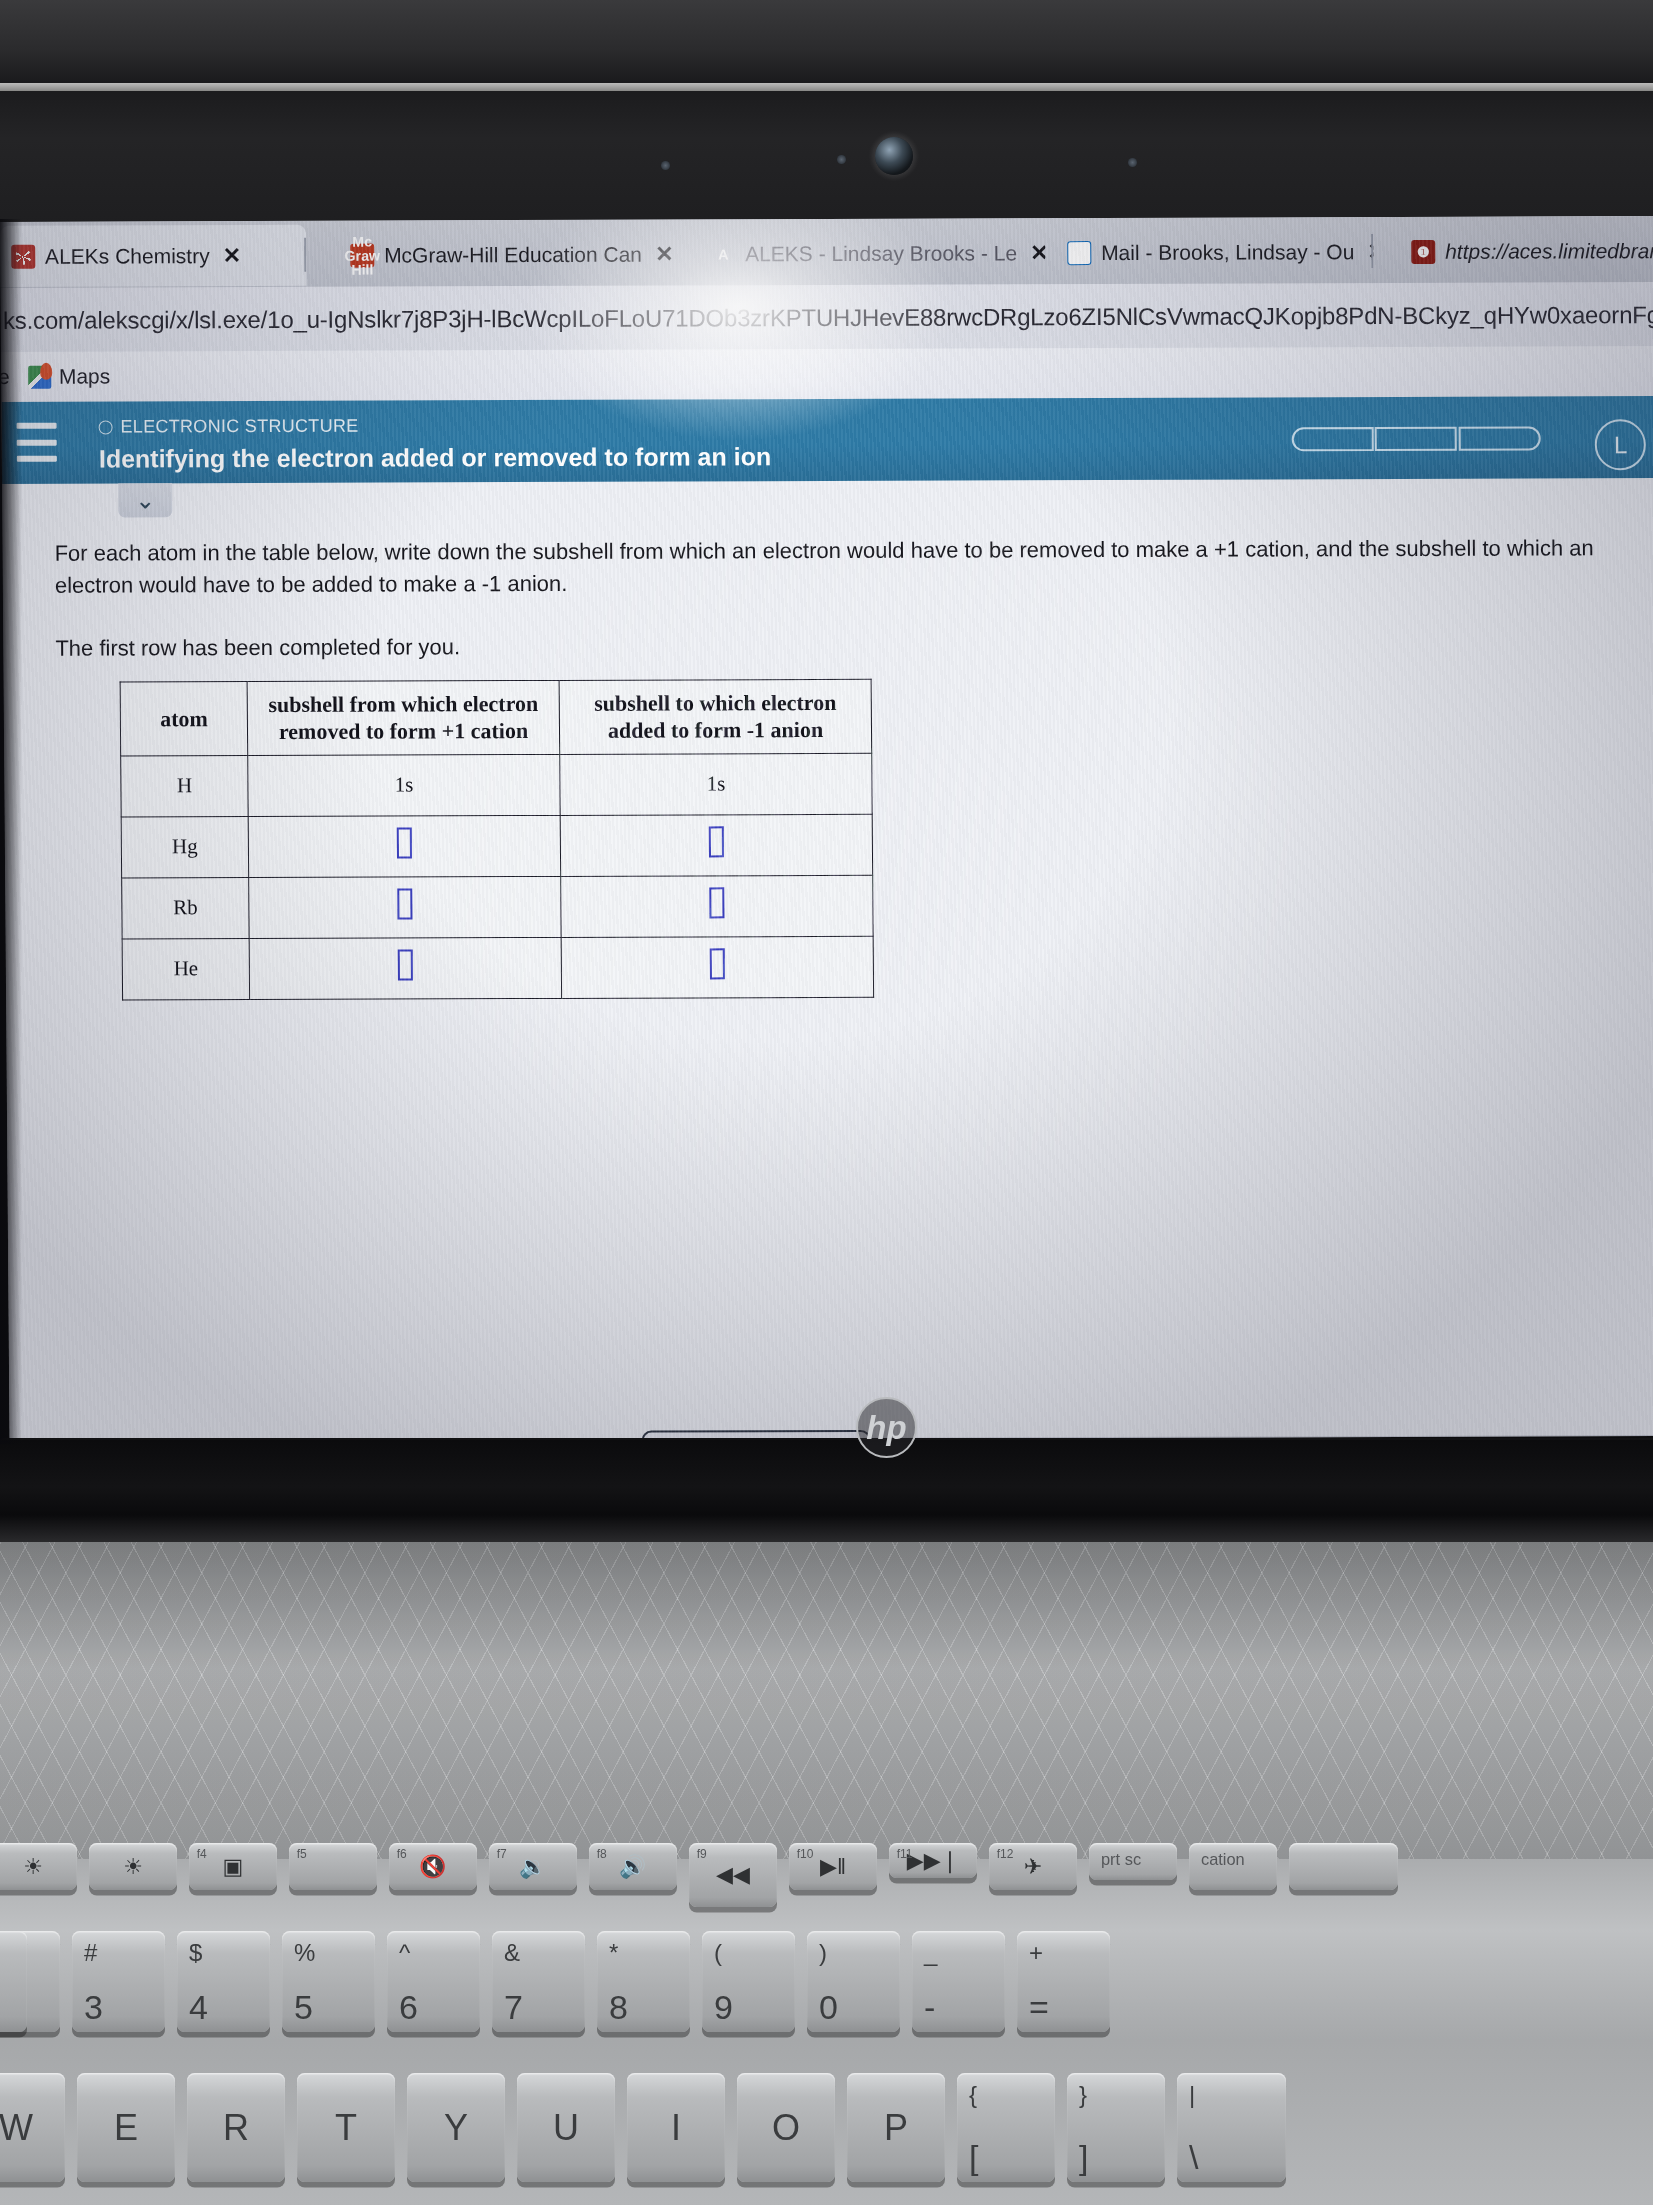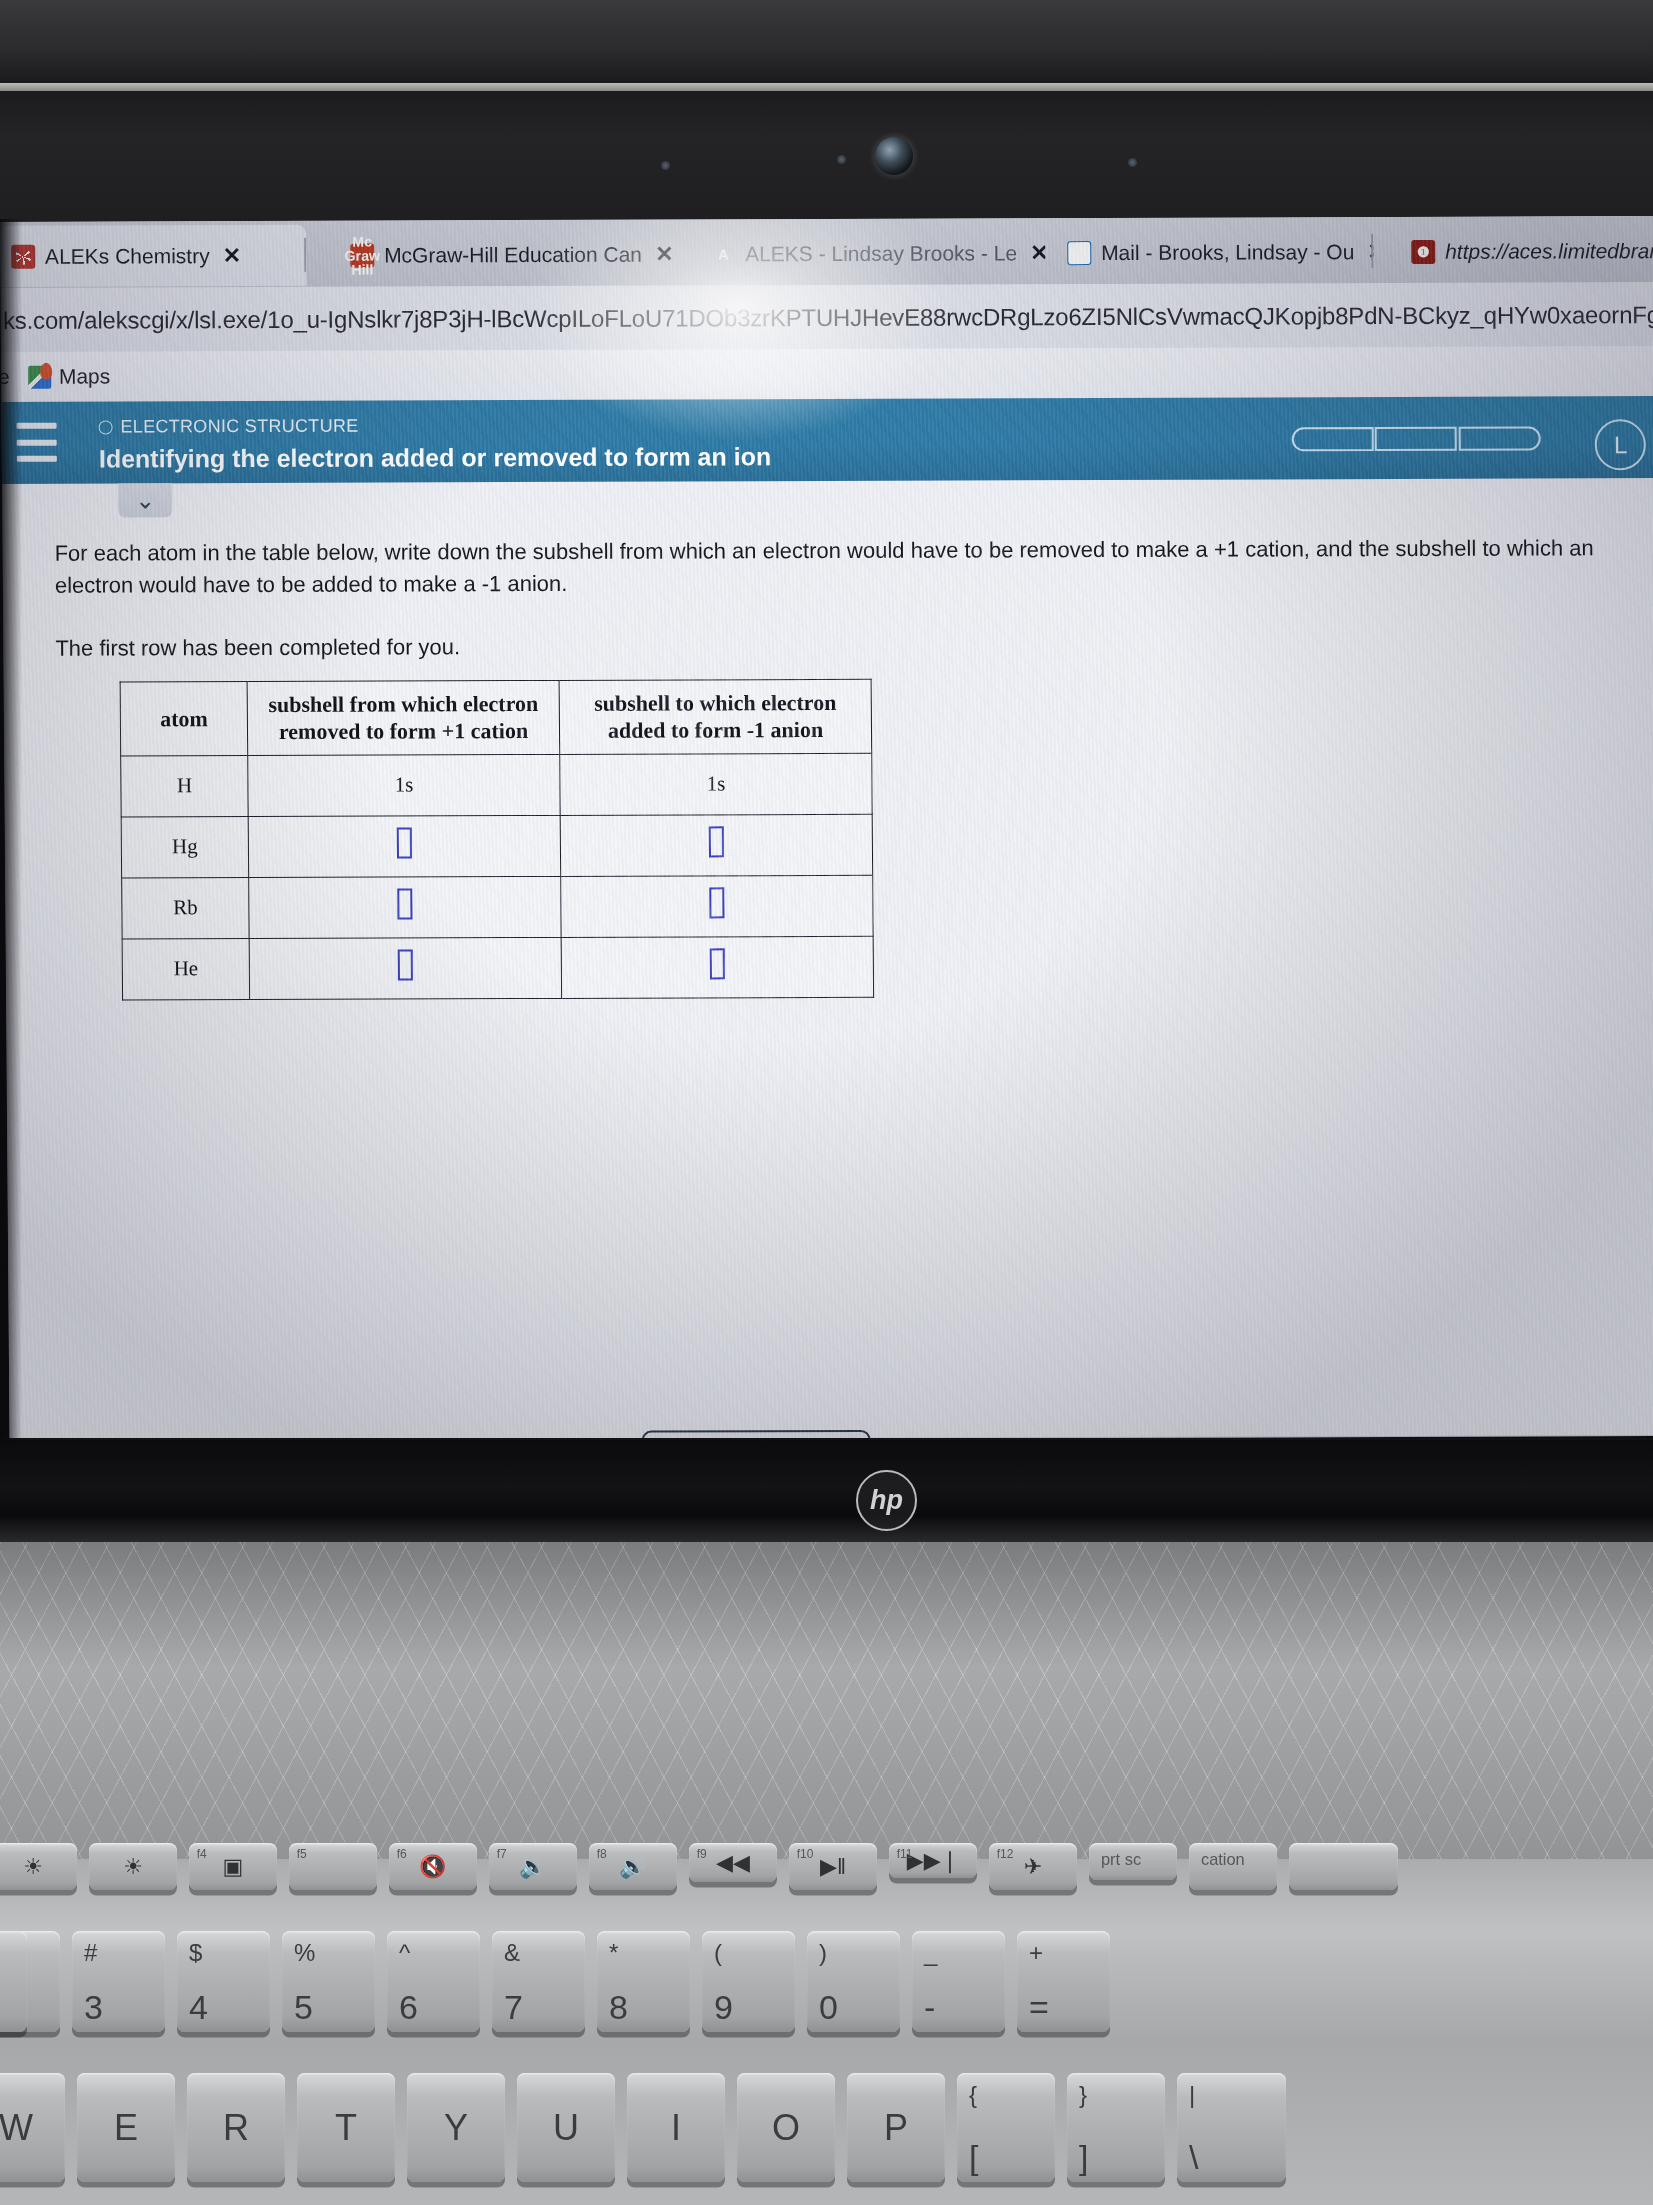--- a/index.html
+++ b/index.html
@@ -125,22 +125,22 @@
                  border:2.2px solid #2c3442; border-radius:9.8px; background:rgba(226,228,236,.55);
                  display:flex; align-items:center; justify-content:space-around; font-size:34px; color:#1b2330;}
 
   
   .base { position:absolute; left:0; top:1438px; width:1654px; height:767px;
           background: linear-gradient(180deg,#111113 0%, #161618 26px, #0e0e10 66px, #3a3a3c 115px,
                       #9a9a9c 131px, #b3b3b5 164px, #9d9fa1 230px, #b9bbbd 306px, #a9abad 416px,
                       #bfc1c3 492px, #a6a8aa 602px, #b4b6b8 767px); }
   .hinge { position:absolute; left:0; top:1440px; width:1654px; height:104px;
            background: linear-gradient(180deg,#0b0b0d 0%, #131315 45%, #0a0a0c 72%, #2c2c2e 100%); }
-  .hplogo { position:absolute; left:856px; top:1470px; width:61px; height:61px; border-radius:50%;
-            border:2.7px solid #b9bbbe; color:#cfd1d4; font-size:27px; font-style:italic; font-weight:700;
+  .hplogo { position:absolute; left:856px; top:1397px; width:61px; height:61px; border-radius:50%;
+            border:2.7px solid #b9bbbe; color:#cfd1d4; font-size:33px; font-style:italic; font-weight:700;
             display:flex; align-items:center; justify-content:center; background:rgba(40,40,44,.5);}
   .palmrest { position:absolute; left:0; top:1542px; width:1654px; height:317px;
               background:
                 repeating-linear-gradient(62deg, rgba(255,255,255,.10) 0 1.1px, rgba(0,0,0,.07) 1.1px 24px),
                 repeating-linear-gradient(-62deg, rgba(255,255,255,.10) 0 1.1px, rgba(0,0,0,.07) 1.1px 24px),
                 linear-gradient(180deg,#8d8f91,#c2c4c6 40%, #a8aaac 100%); }
 
   .keyrow { position:absolute; display:flex; gap:12px; }
   .key { background: linear-gradient(180deg,#d6d8da 0%, #b9bbbd 22%, #a2a4a6 85%, #8f9193 100%);
          border-radius:7.7px; box-shadow: 0 5.5px 0 rgba(0,0,0,.35), inset 0 1.6px 1.1px rgba(255,255,255,.5);
@@ -322,21 +322,21 @@
         <span class="glyph">🔇</span>
       </div>
     <div class="key" style="width:88px;height:47px">
         <span class="fkey">f7</span>
         <span class="glyph">🔉</span>
       </div>
     <div class="key" style="width:88px;height:47px">
         <span class="fkey">f8</span>
         <span class="glyph">🔊</span>
       </div>
-    <div class="key" style="width:88px;height:39px">
+    <div class="key" style="width:88px;height:64px">
         <span class="fkey">f9</span>
         <span class="glyph">◀◀</span>
       </div>
     <div class="key" style="width:88px;height:47px">
         <span class="fkey">f10</span>
         <span class="glyph">▶‖</span>
       </div>
     <div class="key" style="width:88px;height:35px">
         <span class="fkey">f11</span>
         <span class="glyph">▶▶❘</span>

